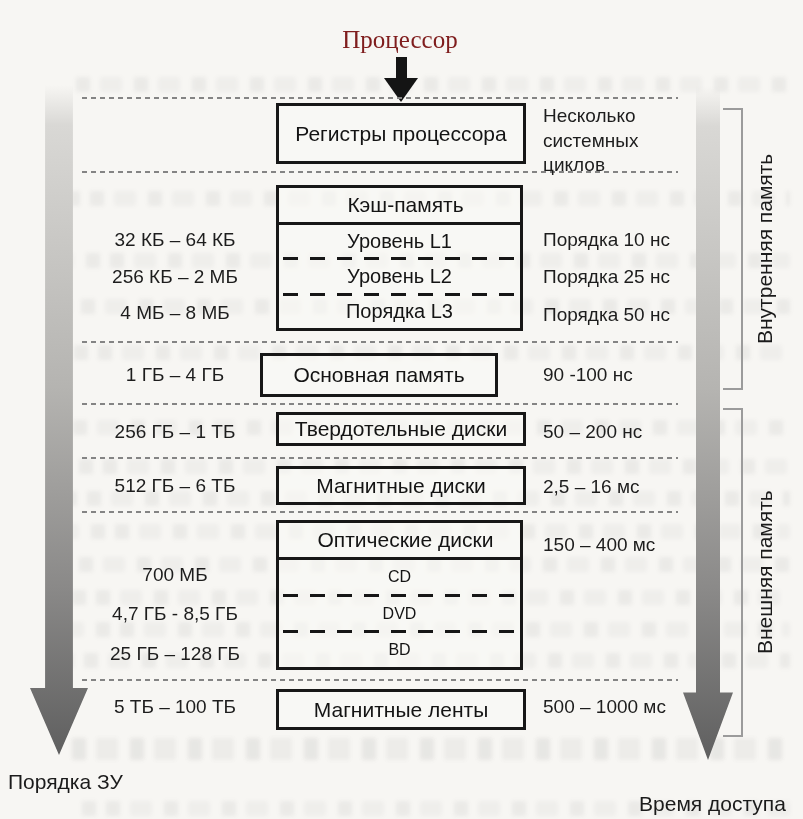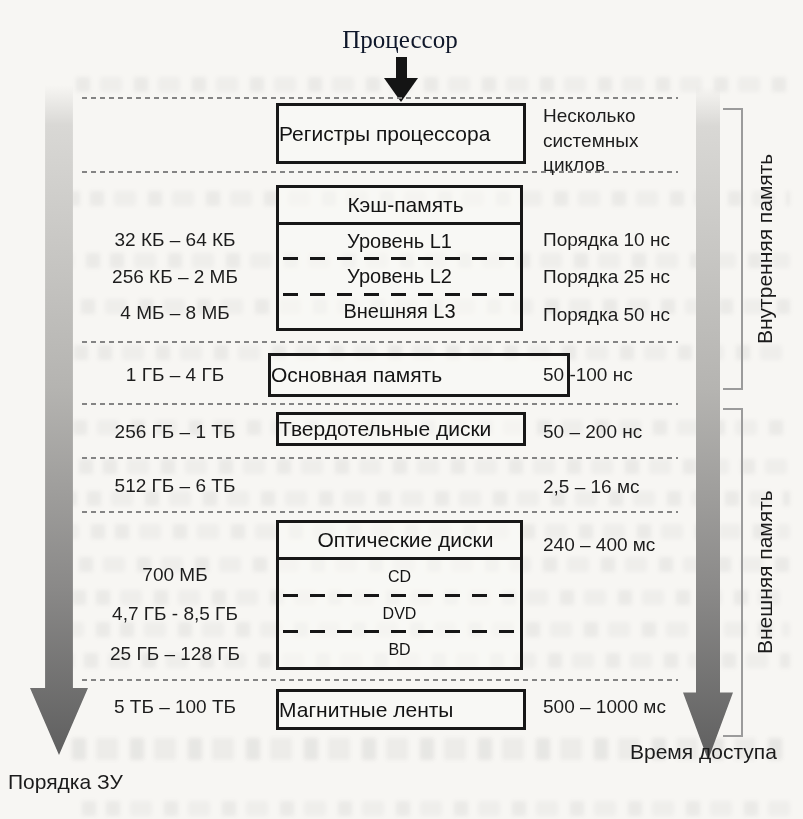--- a/index.html
+++ b/index.html
@@ -12,21 +12,21 @@
     background:#f7f6f3;overflow:hidden;color:#1d1d1d;
   }
   
   .bleed{
     position:absolute;left:70px;width:720px;height:15px;
     background:repeating-linear-gradient(90deg,rgba(110,110,110,.16) 0 14px,rgba(110,110,110,0) 14px 24px,rgba(110,110,110,.10) 24px 46px,rgba(110,110,110,0) 46px 58px);
     filter:blur(2px);opacity:.55;pointer-events:none;
   }
   .proc-title{
     position:absolute;left:300px;top:26px;width:200px;text-align:center;
-    font-family:"Liberation Serif","DejaVu Serif",serif;font-size:25px;color:#0f172a;
+    font-family:"Liberation Serif","DejaVu Serif",serif;font-size:25px;color:#7f1d1d;
   }
   .proc-arrow{position:absolute;left:381px;top:57px;}
   .sep{
     position:absolute;left:82px;width:596px;height:2px;
     background:repeating-linear-gradient(90deg,#848484 0 5px,transparent 5px 9px);
   }
   .axis-arrow{
     position:absolute;
     background:linear-gradient(180deg,rgba(214,213,210,0) 0%,#d9d8d5 6%,#b5b4b1 45%,#8a8988 75%,#5f5f5f 100%);
     clip-path:polygon(26% 0,74% 0,74% 90%,100% 90%,50% 100%,0 90%,26% 90%);
@@ -46,21 +46,21 @@
     position:absolute;left:85px;width:180px;height:24px;line-height:24px;
     text-align:center;font-size:19px;color:#1d1d1d;white-space:nowrap;
   }
   .time{
     position:absolute;left:543px;width:140px;height:24px;line-height:24px;
     text-align:left;font-size:19px;color:#1d1d1d;white-space:nowrap;
   }
   .time.multi{height:auto;line-height:1.3;white-space:normal;width:115px;}
   .box{
     position:absolute;border:3px solid #171717;box-sizing:border-box;
-    display:flex;align-items:center;
+    display:flex;align-items:center;justify-content:center;
     background:rgba(250,249,246,.55);
   }
   .box-label{font-size:21px;color:#141414;white-space:nowrap;}
   .stack{flex-direction:column;align-items:stretch;justify-content:flex-start;padding:0;}
   .stack-header{
     height:34px;flex:0 0 34px;display:flex;align-items:center;justify-content:center;
     border-bottom:3px solid #171717;font-size:21px;color:#141414;padding-left:12px;
   }
   .stack-row{
     flex:1 1 auto;display:flex;align-items:center;justify-content:center;
@@ -132,51 +132,54 @@
   <div class="box" style="left:276px;top:103px;width:250px;height:61px">
     <span class="box-label">Регистры процессора</span>
   </div>
 
   <div class="box stack" style="left:276px;top:185px;width:247px;height:146px">
     <div class="stack-header">Кэш-память</div>
     <div class="stack-row">Уровень L1</div>
     <div class="bdash"></div>
     <div class="stack-row">Уровень L2</div>
     <div class="bdash"></div>
-    <div class="stack-row">Внешняя L3</div>
+    <div class="stack-row">Порядка L3</div>
   </div>
 
-  <div class="box" style="left:268px;top:353px;width:302px;height:44px">
+  <div class="box" style="left:260px;top:353px;width:238px;height:44px">
     <span class="box-label">Основная память</span>
   </div>
 
   <div class="box" style="left:276px;top:412px;width:250px;height:34px">
     <span class="box-label">Твердотельные диски</span>
   </div>
 
+  <div class="box" style="left:276px;top:466px;width:250px;height:39px">
+    <span class="box-label">Магнитные диски</span>
+  </div>
 
   <div class="box" style="left:276px;top:689px;width:250px;height:41px">
     <span class="box-label">Магнитные ленты</span>
   </div>
 
   <div class="box stack" style="left:276px;top:520px;width:247px;height:150px">
     <div class="stack-header">Оптические диски</div>
     <div class="stack-row small">CD</div>
     <div class="bdash"></div>
     <div class="stack-row small">DVD</div>
     <div class="bdash"></div>
     <div class="stack-row small">BD</div>
   </div>
 
   <div class="time multi" style="top:104px">Несколько системных циклов</div>
   <div class="time" style="top:228px">Порядка 10 нс</div>
   <div class="time" style="top:265px">Порядка 25 нс</div>
   <div class="time" style="top:303px">Порядка 50 нс</div>
-  <div class="time" style="top:363px">50 -100 нс</div>
+  <div class="time" style="top:363px">90 -100 нс</div>
   <div class="time" style="top:420px">50 – 200 нс</div>
   <div class="time" style="top:475px">2,5 – 16 мс</div>
-  <div class="time" style="top:533px">240 – 400 мс</div>
+  <div class="time" style="top:533px">150 – 400 мс</div>
   <div class="time" style="top:695px">500 – 1000 мс</div>
 
   <div class="axis-label" style="left:8px;top:770px">Порядка ЗУ</div>
-  <div class="axis-label" style="left:630px;top:740px;width:165px;text-align:left">Время доступа</div>
+  <div class="axis-label" style="left:630px;top:792px;width:165px;text-align:center">Время доступа</div>
 
 </div>
 
 </body></html>

